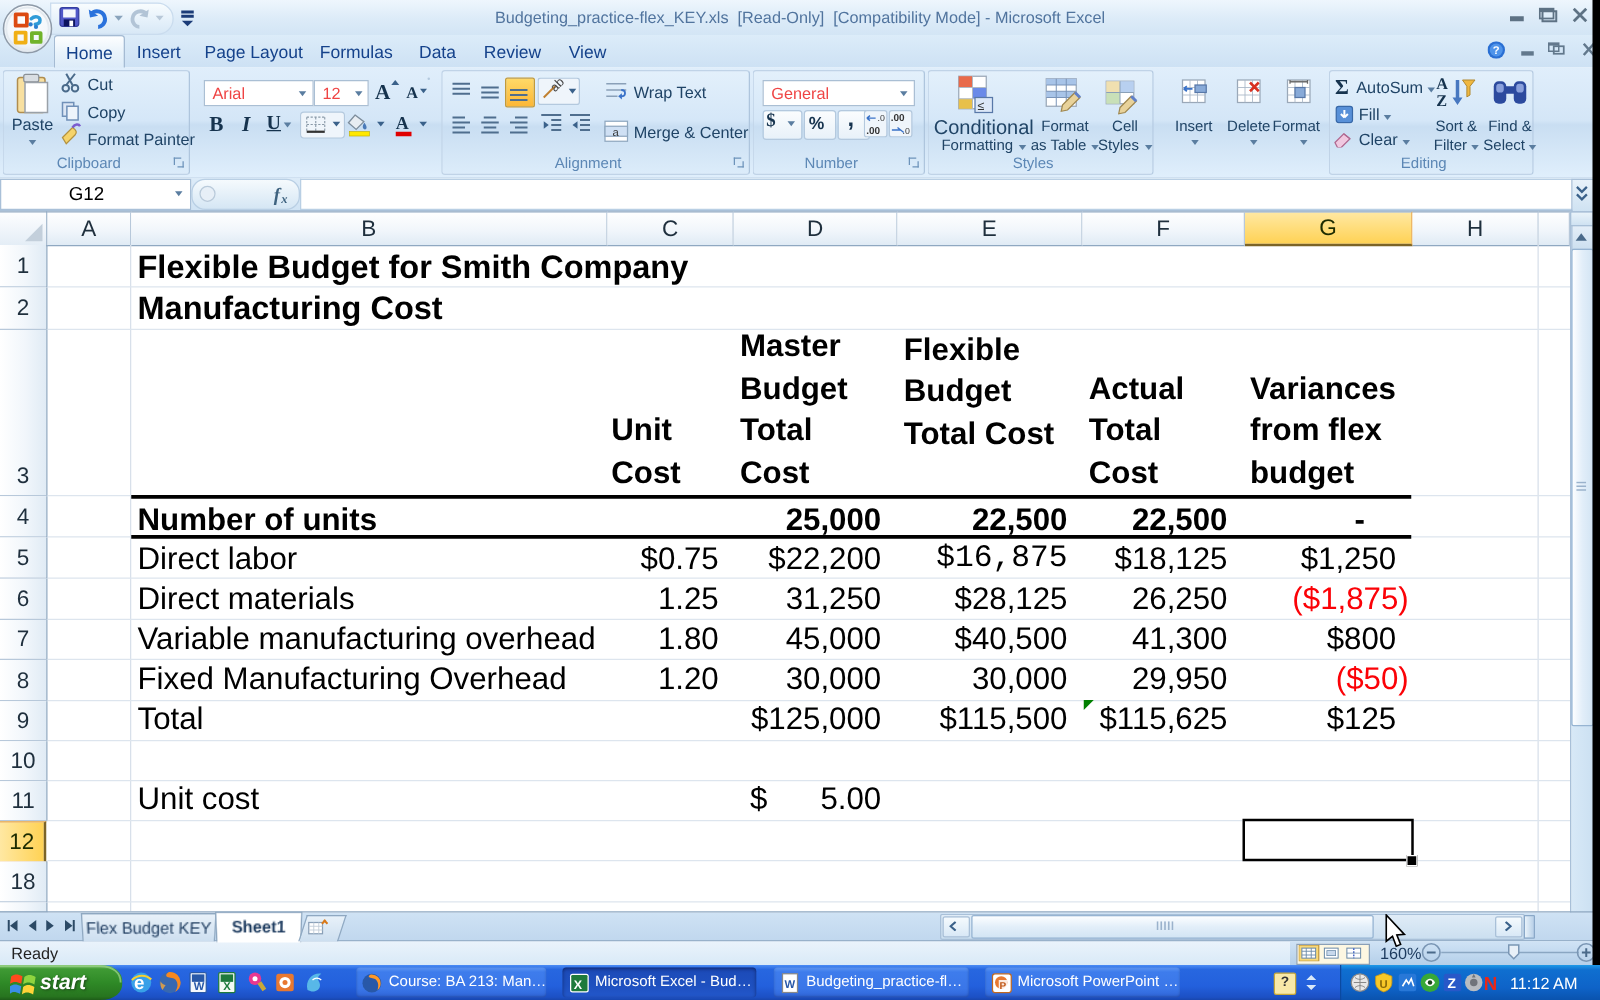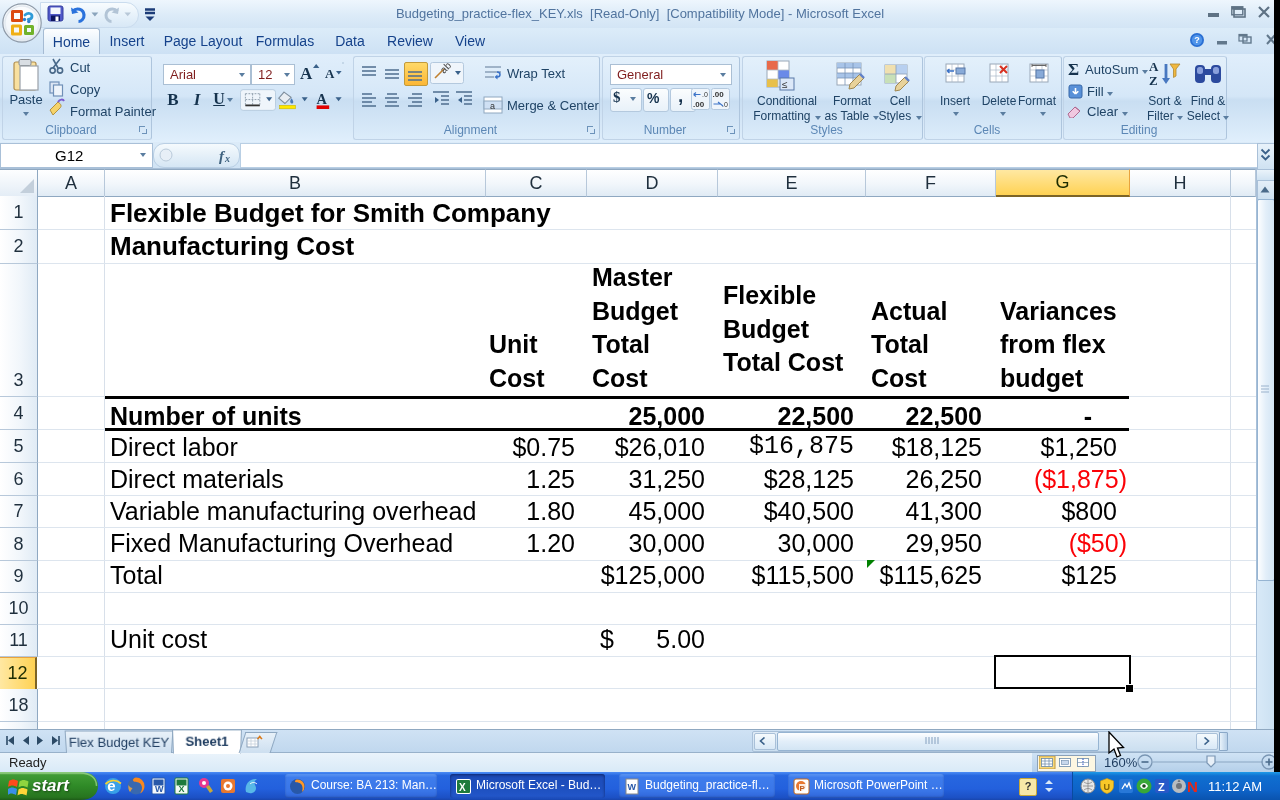--- a/index.html
+++ b/index.html
@@ -14,21 +14,21 @@
 .rtab{top:29px;height:25px;line-height:25px;font-size:14px;color:#15428b;text-align:center;}
 #tab-home{top:28px;height:26px;line-height:26px;background:linear-gradient(#fdfeff,#e9f3fb 50%,#dcebf8);border:1px solid #a5bbd3;border-bottom:none;border-radius:3px 3px 0 0;}
 
 #ribbon{top:54px;left:0;width:1280px;height:88px;background:linear-gradient(#e0eefb,#d4e6f7 48%,#c9def2 52%,#e0effc);border-bottom:1px solid #96b4d4;}
 .rgroup{top:56px;height:82px;background:linear-gradient(#e3f0fb,#d5e7f8 48%,#c9def2 54%,#dcecfa);border:1px solid #c0d3e7;border-right-color:#aec5dd;border-radius:3px;}
 .rglabel{position:absolute;bottom:2px;left:-6px;width:100%;text-align:center;font-size:12px;color:#5c87b5;}
 .dlg{position:absolute;bottom:5px;right:4px;width:8px;height:8px;}
 .dlg:before{content:"";position:absolute;left:0;top:0;width:5px;height:5px;border-left:1.5px solid #6d93ba;border-top:1.5px solid #6d93ba;}
 .dlg:after{content:"";position:absolute;right:0;bottom:0;width:4px;height:4px;border-right:1.5px solid #6d93ba;border-bottom:1.5px solid #6d93ba;}
 .rlbl{font-size:13px;color:#204466;white-space:nowrap;}
-.combo{background:#fff;border:1px solid #aabfd4;font-size:13px;color:#7f1d1d;}
+.combo{background:#fff;border:1px solid #aabfd4;font-size:13px;color:#ef4444;}
 .car{width:0;height:0;border-left:3.5px solid transparent;border-right:3.5px solid transparent;border-top:4px solid #5a7da0;display:inline-block;}
 .btn2{border:1px solid #b4c9de;border-radius:3px;background:linear-gradient(#fbfdfe,#e8f1f9);}
 
 #fbar{top:142px;left:0;width:1280px;height:26px;background:linear-gradient(#dcebf8,#d0e3f4);border-bottom:1px solid #a9c0d8;}
 #namebox{top:143px;left:0px;width:151px;height:23px;background:#fff;border:1px solid #a9c0d8;font-size:14px;color:#000;}
 #fx{top:143px;left:153px;width:85px;height:23px;background:linear-gradient(#f5fafd,#d5e6f4);border:1px solid #b9cfe4;border-radius:11px;}
 #fml{top:143px;left:240px;width:1017px;height:23px;background:#fff;border:1px solid #b9cfe4;border-right:none;}
 #fbarbtn{top:143px;left:1257px;width:17px;height:25px;background:linear-gradient(#e8f2fa,#cfe2f2);border:1px solid #a9c0d8;font-size:9px;color:#3a6286;text-align:center;}
 
 .colhdr{top:169px;height:26px;background:linear-gradient(#ffffff,#f1f6fb 55%,#e0ebf5);border-right:1px solid #b7c8da;border-bottom:1px solid #8fa8c1;border-top:1px solid #8fa8c1;text-align:center;font-size:18px;color:#1f2f3d;line-height:26px;}
@@ -140,23 +140,20 @@
 <div class="abs rgroup" style="left:353px;width:245px;">
       <div class="rglabel">Alignment</div>
       <div class="dlg"></div>
     </div>
 <div class="abs rgroup" style="left:602px;width:136px;">
       <div class="rglabel">Number</div>
       <div class="dlg"></div>
     </div>
 <div class="abs rgroup" style="left:742px;width:179px;">
       <div class="rglabel">Styles</div>
-    </div>
-<div class="abs rgroup" style="left:924px;width:136px;">
-      <div class="rglabel">Cells</div>
     </div>
 <div class="abs rgroup" style="left:1063px;width:162px;">
       <div class="rglabel">Editing</div>
     </div>
 <svg class="abs" style="left:10px;top:58px" width="36" height="40" viewBox="0 0 36 40">
 <rect x="4" y="4" width="22" height="28" rx="2" fill="#f8e0a0" stroke="#b08d4e" stroke-width="1.2"></rect>
 <rect x="9" y="1.5" width="12" height="6" rx="1.5" fill="#d9dee3" stroke="#8a9096" stroke-width="1"></rect>
 <rect x="10" y="8" width="18" height="24" fill="#fff" stroke="#9aa1a8" stroke-width="1.2"></rect>
 </svg>
 <div class="abs rlbl" style="left:0px;top:92px;width:52px;text-align:center;">Paste</div>
@@ -304,21 +301,21 @@
 <rect x="1" y="1" width="22" height="26" fill="#fff" stroke="#9aa8b8"></rect>
 <path d="M1 1 h11 v9 h-11 z" fill="#e86a4a"></path>
       <path d="M12 10 h11 v9 h-11 z" fill="#6a8ae8"></path>
       <path d="M1 19 h11 v8 h-11 z" fill="#e8c04a"></path>
 <g stroke="#b0bac4" stroke-width=".8">
         <path d="M1 10 h22 M1 19 h22 M12 1 v26"></path>
       </g>
 <rect x="14" y="18" width="14" height="12" fill="#dce8f8" stroke="#5878a8"></rect>
       <text x="16" y="28" font-size="10" fill="#333">≤</text>
 </svg>
-<div class="abs rlbl" style="left:742px;top:94px;width:90px;text-align:center;font-size:12px;">Conditional</div>
+<div class="abs rlbl" style="left:742px;top:94px;width:90px;text-align:center;font-size:16px;">Conditional</div>
 <div class="abs rlbl" style="left:742px;top:109px;width:90px;text-align:center;font-size:12px;">Formatting <span class="car" style="margin-left:1px"></span></div>
 <svg class="abs" style="left:836px;top:60px" width="32" height="32" viewBox="0 0 32 32">
 <rect x="1" y="3" width="24" height="22" fill="#fff" stroke="#9aa8b8"></rect>
 <g fill="#a8c4e8">
         <rect x="1" y="3" width="24" height="5"></rect>
         <rect x="1" y="13" width="24" height="5"></rect>
       </g>
 <g stroke="#7a94b8" stroke-width=".8">
         <path d="M1 8 h24 M1 13 h24 M1 18 h24 M9 3 v22 M17 3 v22"></path>
       </g>
@@ -472,37 +469,37 @@
 <div class="abs hgl" style="top:688px;"></div>
 <div class="abs hgl" style="top:721px;"></div>
 <div class="abs cell bold " style="left:110px;top:197px;height:33px;line-height:33px;font-size:26px;">Flexible Budget for Smith Company</div>
 <div class="abs cell bold " style="left:110px;top:229.5px;height:33px;line-height:33px;font-size:26px;">Manufacturing Cost</div>
 <div class="abs cell bold" style="left:489px;width:100px;top:264px;height:132px;display:flex;align-items:flex-end;">
         <div style="line-height:33.4px;padding-bottom:1px;">Unit<br>Cost</div>
       </div>
 <div class="abs cell bold" style="left:592px;width:130px;top:264px;height:132px;display:flex;align-items:flex-end;">
         <div style="line-height:33.4px;padding-bottom:1px;">Master<br>Budget<br>Total<br>Cost</div>
       </div>
-<div class="abs cell bold" style="left:723px;width:150px;top:264px;height:132px;display:flex;align-items:center;">
+<div class="abs cell bold" style="left:723px;width:150px;top:264px;height:132px;display:flex;align-items:flex-start;">
         <div style="line-height:33.4px;padding-bottom:1px;">Flexible<br>Budget<br>Total Cost</div>
       </div>
 <div class="abs cell bold" style="left:871px;width:130px;top:264px;height:132px;display:flex;align-items:flex-end;">
         <div style="line-height:33.4px;padding-bottom:1px;">Actual<br>Total<br>Cost</div>
       </div>
 <div class="abs cell bold" style="left:1000px;width:135px;top:264px;height:132px;display:flex;align-items:flex-end;">
         <div style="line-height:33.4px;padding-bottom:1px;">Variances<br>from flex<br>budget</div>
       </div>
 <div class="abs cell bold " style="left:110px;top:400px;height:32px;line-height:32px;font-size:25px;">Number of units</div>
 <div class="abs cell num bold" style="left:405px;width:300px;top:400px;height:32px;line-height:32px;">25,000</div>
 <div class="abs cell num bold" style="left:554px;width:300px;top:400px;height:32px;line-height:32px;">22,500</div>
 <div class="abs cell num bold" style="left:682px;width:300px;top:400px;height:32px;line-height:32px;">22,500</div>
 <div class="abs cell num bold" style="left:792px;width:300px;top:400px;height:32px;line-height:32px;">-</div>
 <div class="abs cell " style="left:110px;top:431px;height:32px;line-height:32px;font-size:25px;">Direct labor</div>
 <div class="abs cell num" style="left:275px;width:300px;top:431px;height:32px;line-height:32px;">$0.75</div>
-<div class="abs cell num" style="left:405px;width:300px;top:431px;height:32px;line-height:32px;">$26,010</div>
+<div class="abs cell num" style="left:405px;width:300px;top:431px;height:32px;line-height:32px;">$22,200</div>
 <div class="abs cell num" style="left:554px;width:300px;top:431px;height:32px;line-height:32px;font-family:Liberation Mono, monospace;">$16,875</div>
 <div class="abs cell num" style="left:682px;width:300px;top:431px;height:32px;line-height:32px;">$18,125</div>
 <div class="abs cell num" style="left:817px;width:300px;top:431px;height:32px;line-height:32px;">$1,250</div>
 <div class="abs cell " style="left:110px;top:463px;height:32px;line-height:32px;font-size:25px;">Direct materials</div>
 <div class="abs cell num" style="left:275px;width:300px;top:463px;height:32px;line-height:32px;">1.25</div>
 <div class="abs cell num" style="left:405px;width:300px;top:463px;height:32px;line-height:32px;">31,250</div>
 <div class="abs cell num" style="left:554px;width:300px;top:463px;height:32px;line-height:32px;">$28,125</div>
 <div class="abs cell num" style="left:682px;width:300px;top:463px;height:32px;line-height:32px;">26,250</div>
 <div class="abs cell num red" style="left:827px;width:300px;top:463px;height:32px;line-height:32px;">($1,875)</div>
 <div class="abs cell " style="left:110px;top:495.5px;height:31px;line-height:31px;font-size:25px;">Variable manufacturing overhead</div>

